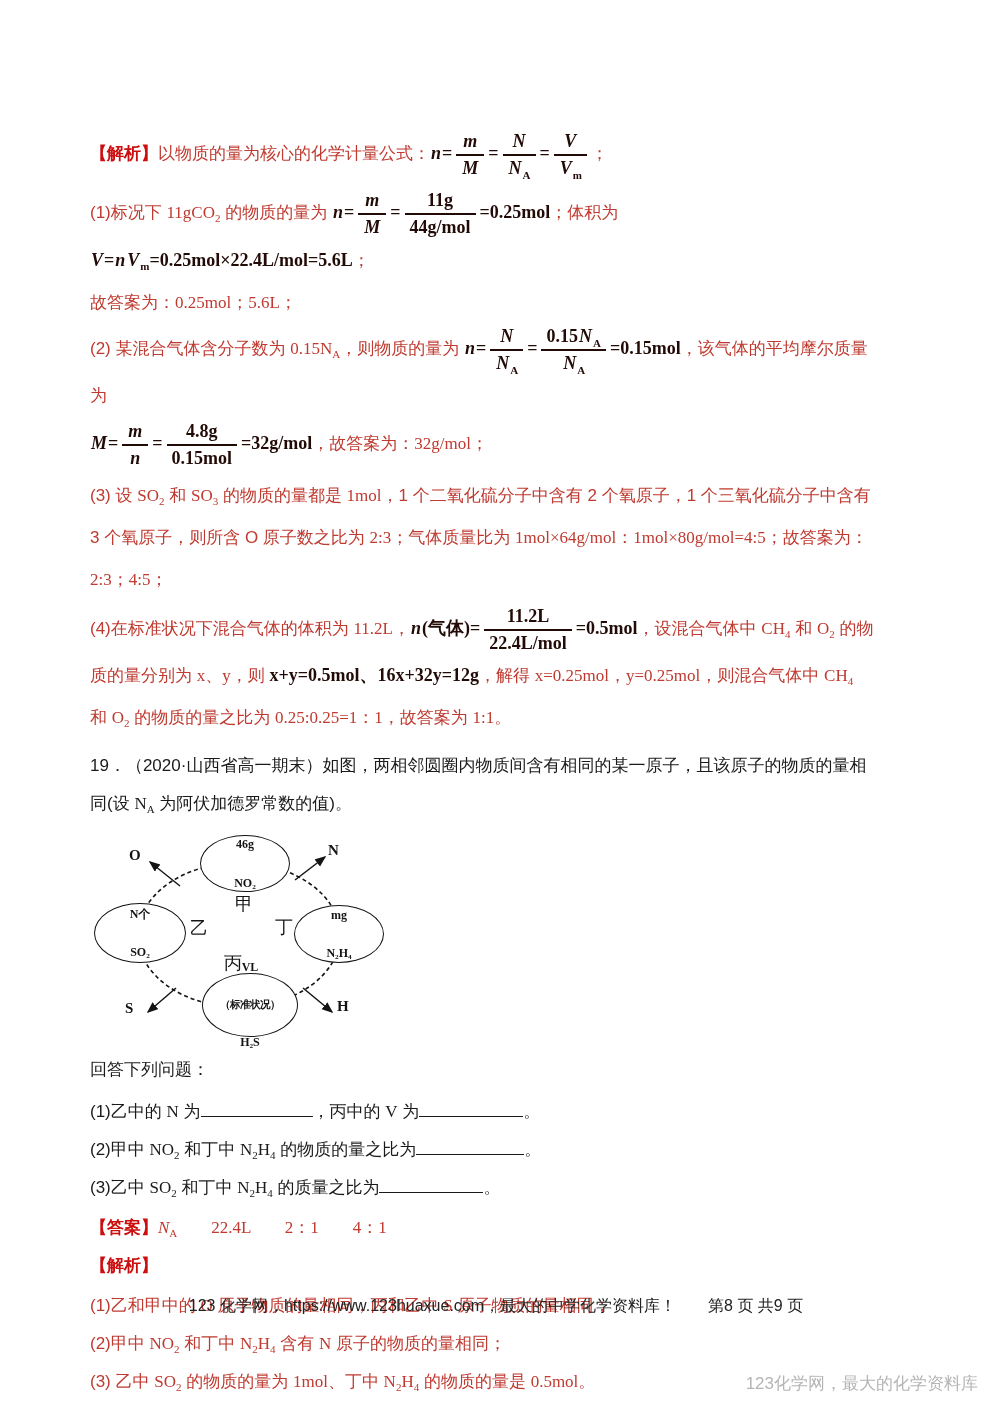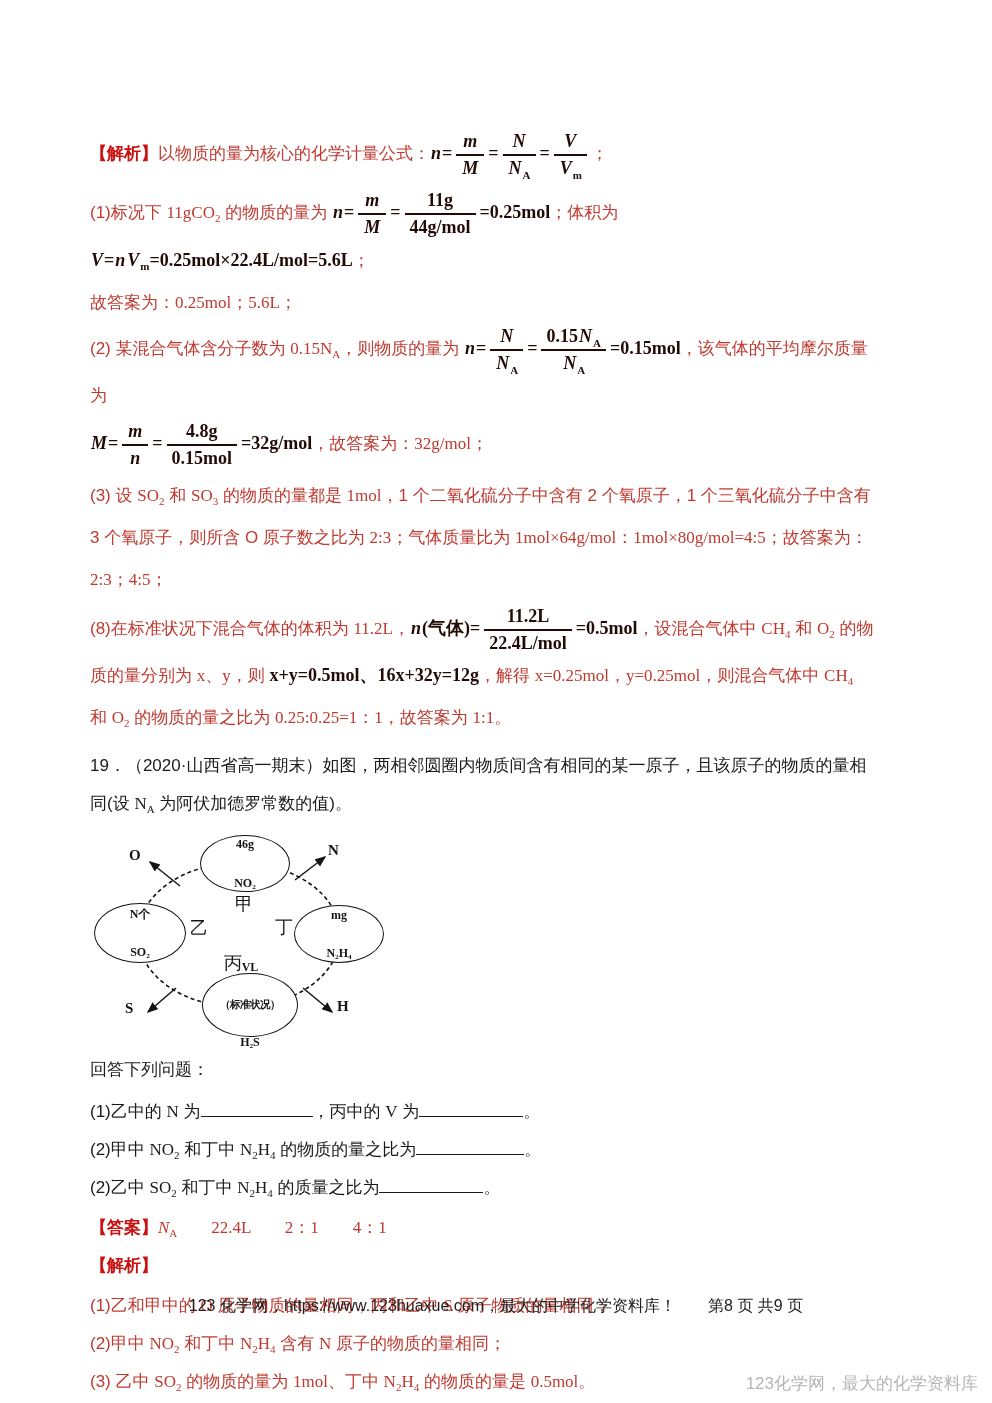--- a/index.html
+++ b/index.html
@@ -95,21 +95,21 @@
         <span class="den"><span class="seg-bi">N</span><sub class="seg-bsub">A</sub></span>
       </span><span class="seg-b">=0.15mol</span><span class="seg-t">，该气体的平均摩尔质量为</span></div>
   <div class="para mb6 c-red"><span class="seg-bi">M</span><span class="seg-b">=</span><span class="frac">
         <span class="num"><span class="seg-bi">m</span></span>
         <span class="den"><span class="seg-bi">n</span></span>
       </span><span class="seg-b">=</span><span class="frac">
         <span class="num"><span class="seg-b">4.8g</span></span>
         <span class="den"><span class="seg-b">0.15mol</span></span>
       </span><span class="seg-b">=32g/mol</span><span class="seg-t">，故答案为：</span><span class="seg-s">32g/mol；</span></div>
   <div class="para lh42 mb4 c-red"><span class="seg-t">(3) 设 </span><span class="seg-s">SO</span><sub class="seg-sub">2</sub><span class="seg-t"> 和 </span><span class="seg-s">SO</span><sub class="seg-sub">3</sub><span class="seg-t"> 的物质的量都是 </span><span class="seg-s">1mol</span><span class="seg-t">，1 个二氧化硫分子中含有 2 个氧原子，1 个三氧化硫分子中含有 3 个氧原子，则所含 O 原子数之比为 </span><span class="seg-s">2:3</span><span class="seg-t">；气体质量比为 </span><span class="seg-s">1mol×64g/mol：1mol×80g/mol=4:5</span><span class="seg-t">；故答案为：</span><span class="seg-s">2:3；4:5；</span></div>
-  <div class="para lh42 mb8 c-red"><span class="seg-t">(8)在标准状况下混合气体的体积为 </span><span class="seg-s">11.2L</span><span class="seg-t">，</span><span class="seg-bi">n</span><span class="seg-b">(气体)=</span><span class="frac">
+  <div class="para lh42 mb8 c-red"><span class="seg-t">(4)在标准状况下混合气体的体积为 </span><span class="seg-s">11.2L</span><span class="seg-t">，</span><span class="seg-bi">n</span><span class="seg-b">(气体)=</span><span class="frac">
         <span class="num"><span class="seg-b">11.2L</span></span>
         <span class="den"><span class="seg-b">22.4L/mol</span></span>
       </span><span class="seg-b">=0.5mol</span><span class="seg-t">，设混合气体中 </span><span class="seg-s">CH</span><sub class="seg-sub">4</sub><span class="seg-t"> 和 </span><span class="seg-s">O</span><sub class="seg-sub">2</sub><span class="seg-t"> 的物质的量分别为 </span><span class="seg-s">x、y</span><span class="seg-t">，则 </span><span class="seg-b">x+y=0.5mol、16x+32y=12g</span><span class="seg-t">，解得 </span><span class="seg-s">x=0.25mol，y=0.25mol</span><span class="seg-t">，则混合气体中 </span><span class="seg-s">CH</span><sub class="seg-sub">4</sub><span class="seg-t"> 和 </span><span class="seg-s">O</span><sub class="seg-sub">2</sub><span class="seg-t"> 的物质的量之比为 </span><span class="seg-s">0.25:0.25=1：1</span><span class="seg-t">，故答案为 </span><span class="seg-s">1:1</span><span class="seg-t">。</span></div>
 
   <div class="para lh38 mb2 c-black"><span class="seg-t">19．（2020·山西省高一期末）如图，两相邻圆圈内物质间含有相同的某一原子，且该原子的物质的量相同(设 </span><span class="seg-s">N</span><sub class="seg-sub">A</sub><span class="seg-t"> 为阿伏加德罗常数的值)。</span></div>
 
   <div class="diagram">
     <svg width="312" height="216" viewBox="0 0 312 216">
       <defs>
         <marker id="ah" markerWidth="9" markerHeight="8" refX="6.5" refY="3" orient="auto">
@@ -148,21 +148,21 @@
 
     <div class="datom" id="atom-o">O</div>
     <div class="datom" id="atom-n">N</div>
     <div class="datom" id="atom-s">S</div>
     <div class="datom" id="atom-h">H</div>
   </div>
 
   <div class="para lh30 mb8 c-black"><span class="seg-t">回答下列问题：</span></div>
   <div class="para lh38 mb0 c-black"><span class="seg-t">(1)乙中的 </span><span class="seg-s">N</span><span class="seg-t"> 为</span><span class="blank" style="width: 112px;"></span><span class="seg-t">，丙中的 </span><span class="seg-s">V</span><span class="seg-t"> 为</span><span class="blank" style="width: 104px;"></span><span class="seg-t">。</span></div>
   <div class="para lh38 mb0 c-black"><span class="seg-t">(2)甲中 </span><span class="seg-s">NO</span><sub class="seg-sub">2</sub><span class="seg-t"> 和丁中 </span><span class="seg-s">N</span><sub class="seg-sub">2</sub><span class="seg-s">H</span><sub class="seg-sub">4</sub><span class="seg-t"> 的物质的量之比为</span><span class="blank" style="width: 108px;"></span><span class="seg-t">。</span></div>
-  <div class="para lh38 mb4 c-black"><span class="seg-t">(2)乙中 </span><span class="seg-s">SO</span><sub class="seg-sub">2</sub><span class="seg-t"> 和丁中 </span><span class="seg-s">N</span><sub class="seg-sub">2</sub><span class="seg-s">H</span><sub class="seg-sub">4</sub><span class="seg-t"> 的质量之比为</span><span class="blank" style="width: 104px;"></span><span class="seg-t">。</span></div>
+  <div class="para lh38 mb4 c-black"><span class="seg-t">(3)乙中 </span><span class="seg-s">SO</span><sub class="seg-sub">2</sub><span class="seg-t"> 和丁中 </span><span class="seg-s">N</span><sub class="seg-sub">2</sub><span class="seg-s">H</span><sub class="seg-sub">4</sub><span class="seg-t"> 的质量之比为</span><span class="blank" style="width: 104px;"></span><span class="seg-t">。</span></div>
 
   <div class="para lh34 mb6 c-red"><span class="seg-tag">【答案】</span><span class="seg-i">N</span><sub class="seg-sub">A</sub><span class="seg-s">　　22.4L　　2：1　　4：1</span></div>
   <div class="para lh30 mb6 c-red"><span class="seg-tag">【解析】</span></div>
   <div class="para lh38 mb0 c-red"><span class="seg-t">(1)乙和甲中的 </span><span class="seg-s">O</span><span class="seg-t"> 原子物质的量相同，丙和乙中 </span><span class="seg-s">S</span><span class="seg-t"> 原子物质的量相同；</span></div>
   <div class="para lh38 mb0 c-red"><span class="seg-t">(2)甲中 </span><span class="seg-s">NO</span><sub class="seg-sub">2</sub><span class="seg-t"> 和丁中 </span><span class="seg-s">N</span><sub class="seg-sub">2</sub><span class="seg-s">H</span><sub class="seg-sub">4</sub><span class="seg-t"> 含有 </span><span class="seg-s">N</span><span class="seg-t"> 原子的物质的量相同；</span></div>
   <div class="para lh38 mb0 c-red"><span class="seg-t">(3) 乙中 </span><span class="seg-s">SO</span><sub class="seg-sub">2</sub><span class="seg-t"> 的物质的量为 </span><span class="seg-s">1mol</span><span class="seg-t">、丁中 </span><span class="seg-s">N</span><sub class="seg-sub">2</sub><span class="seg-s">H</span><sub class="seg-sub">4</sub><span class="seg-t"> 的物质的量是 </span><span class="seg-s">0.5mol</span><span class="seg-t">。</span></div>
 
 </div>
 
 <div class="footer">123 化学网，https://www.123huaxue.com，最大的中学化学资料库！　　第8 页 共9 页</div>

